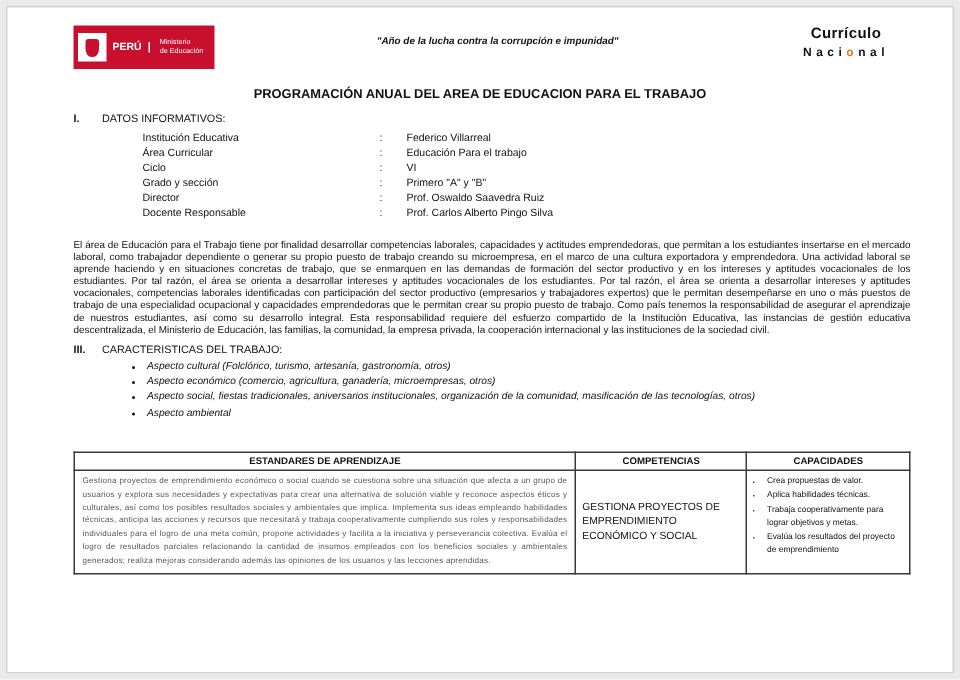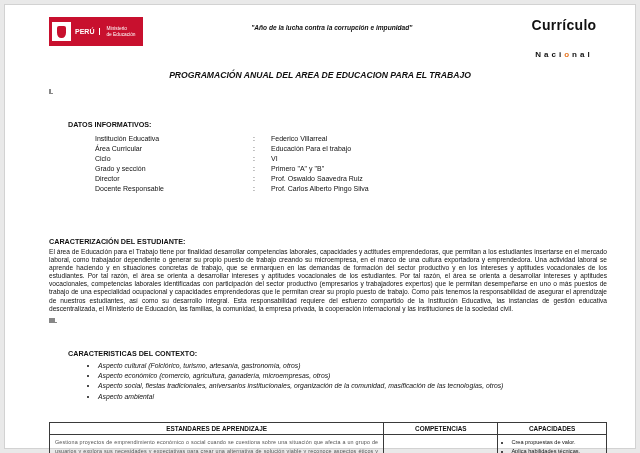--- a/index.html
+++ b/index.html
@@ -21,31 +21,31 @@
     display:flex; align-items:center; gap:4px;
     background:#c8102e; height:25px; padding:2px 7px 2px 3px;
     flex-shrink:0;
   }
   .emblem-box { width:19px; height:19px; background:#ffffff; display:flex; align-items:center; justify-content:center; }
   .emblem { width:9px; height:12px; background:#c8102e; border-radius:2px 2px 45% 45%; }
   .logo-country { color:#fff; font-weight:bold; font-size:7px; padding-right:5px; border-right:1px solid #fff; }
   .logo-ministry { color:#fff; font-size:4.8px; line-height:1.2; padding-left:2px; }
   .motto { flex:1; text-align:center; font-size:6.6px; font-weight:bold; font-style:italic; margin-top:7px; padding:0 8px; }
   .curriculo { flex-shrink:0; text-align:center; margin-top:1px; min-width:86px; }
-  .curriculo-line1 { font-size:14px; font-weight:900; letter-spacing:0.3px; line-height:1; }
-  .curriculo-line2 { font-size:8px; font-weight:600; letter-spacing:3px; margin-top:18px; }
+  .curriculo-line1 { font-size:10px; font-weight:900; letter-spacing:0.3px; line-height:1; }
+  .curriculo-line2 { font-size:8px; font-weight:600; letter-spacing:3px; margin-top:2px; }
   .curriculo-o { color:#e87722; font-weight:900; }
   
-  .doc-title { text-align:center; font-weight:bold; font-size:8.6px; margin:11px 0 7px;font-style:italic; }
+  .doc-title { text-align:center; font-weight:bold; font-size:8.6px; margin:11px 0 7px; }
   
   .content { padding:0 28px 0 44px; }
   .section { display:flex; margin-bottom:3px; }
   .numeral { width:19px; flex-shrink:0; font-weight:bold; font-size:7.2px; }
   .section-body { flex:1; min-width:0; }
-  .section-heading { font-weight:bold; font-size:7.2px;margin-top:33px; }
+  .section-heading { font-weight:normal; font-size:7.2px; }
   .info-list { margin:5px 0 7px 27px; }
   .info-row { display:flex; font-size:7px; line-height:1.42; }
   .info-label { width:158px; flex-shrink:0; }
   .info-sep { width:18px; flex-shrink:0; }
   .info-value { flex:1; }
   .para { font-size:6.6px; line-height:1.24; text-align:justify; margin-top:2px; }
   .ctx-list { margin:3px 0 0 20px; padding-left:10px; font-style:italic; font-size:6.8px; line-height:1.5; }
   .ctx-list li { margin:0; }
   .sec-gap { height:12px; }
   
@@ -120,29 +120,28 @@
             <span class="info-label">Docente Responsable</span>
               <span class="info-sep">:</span>
               <span class="info-value">Prof. Carlos Alberto Pingo Silva</span>
           </div>
         </div>
       </div>
     </div>
 
     <div class="section">
       <div class="section-body">
-        <div class="section-heading">CARACTERIZACIÓN DEL ESTUDIANTE:</div>
         <div class="para">El área de Educación para el Trabajo tiene por finalidad desarrollar competencias laborales, capacidades y actitudes emprendedoras, que permitan a los estudiantes insertarse en el mercado laboral, como trabajador dependiente o generar su propio puesto de trabajo creando su microempresa, en el marco de una cultura exportadora y emprendedora. Una actividad laboral se aprende haciendo y en situaciones concretas de trabajo, que se enmarquen en las demandas de formación del sector productivo y en los intereses y aptitudes vocacionales de los estudiantes. Por tal razón, el área se orienta a desarrollar intereses y aptitudes vocacionales de los estudiantes. Por tal razón, el área se orienta a desarrollar intereses y aptitudes vocacionales, competencias laborales identificadas con participación del sector productivo (empresarios y trabajadores expertos) que le permitan desempeñarse en uno o más puestos de trabajo de una especialidad ocupacional y capacidades emprendedoras que le permitan crear su propio puesto de trabajo. Como país tenemos la responsabilidad de asegurar el aprendizaje de nuestros estudiantes, así como su desarrollo integral. Esta responsabilidad requiere del esfuerzo compartido de la Institución Educativa, las instancias de gestión educativa descentralizada, el Ministerio de Educación, las familias, la comunidad, la empresa privada, la cooperación internacional y las instituciones de la sociedad civil.</div>
       </div>
     </div>
 
     <div class="section">
       <span class="numeral">III.</span>
       <div class="section-body">
-        <div class="section-heading">CARACTERISTICAS DEL CONTEXTO:</div>
+        <div class="section-heading">CARACTERISTICAS DEL TRABAJO:</div>
         <ul class="ctx-list">
           <li>Aspecto cultural (Folclórico, turismo, artesanía, gastronomía, otros)</li>
           <li>Aspecto económico (comercio, agricultura, ganadería, microempresas, otros)</li>
           <li>Aspecto social, fiestas tradicionales, aniversarios institucionales, organización de la comunidad, masificación de las tecnologías, otros)</li>
           <li>Aspecto ambiental</li>
         </ul>
       </div>
     </div>
 
     <div class="sec-gap"></div>

